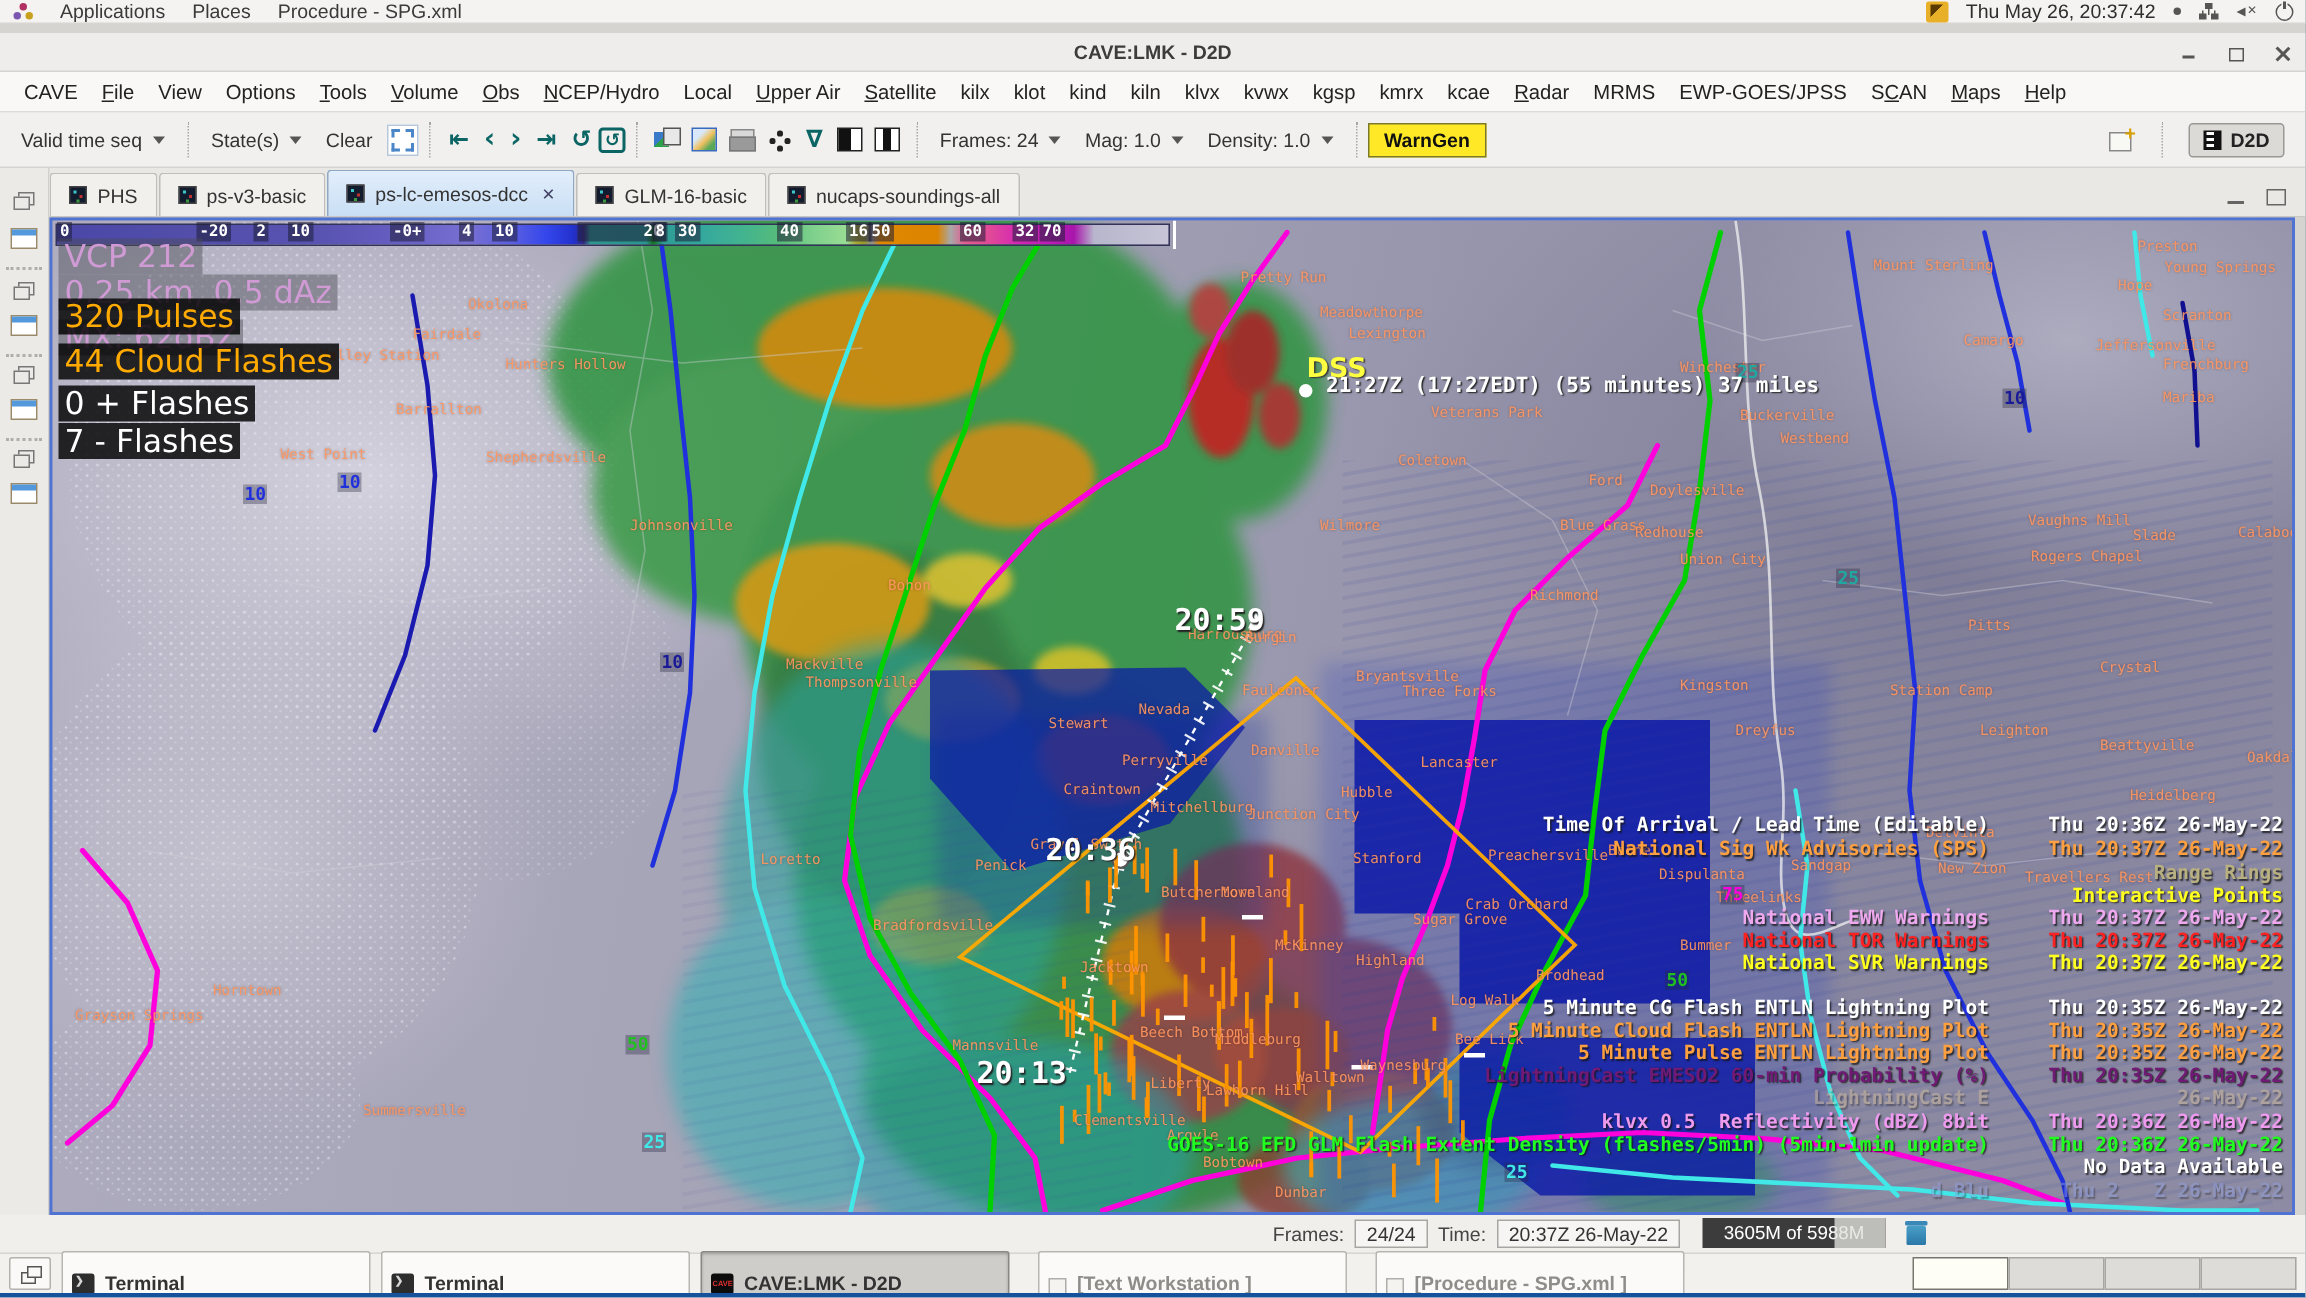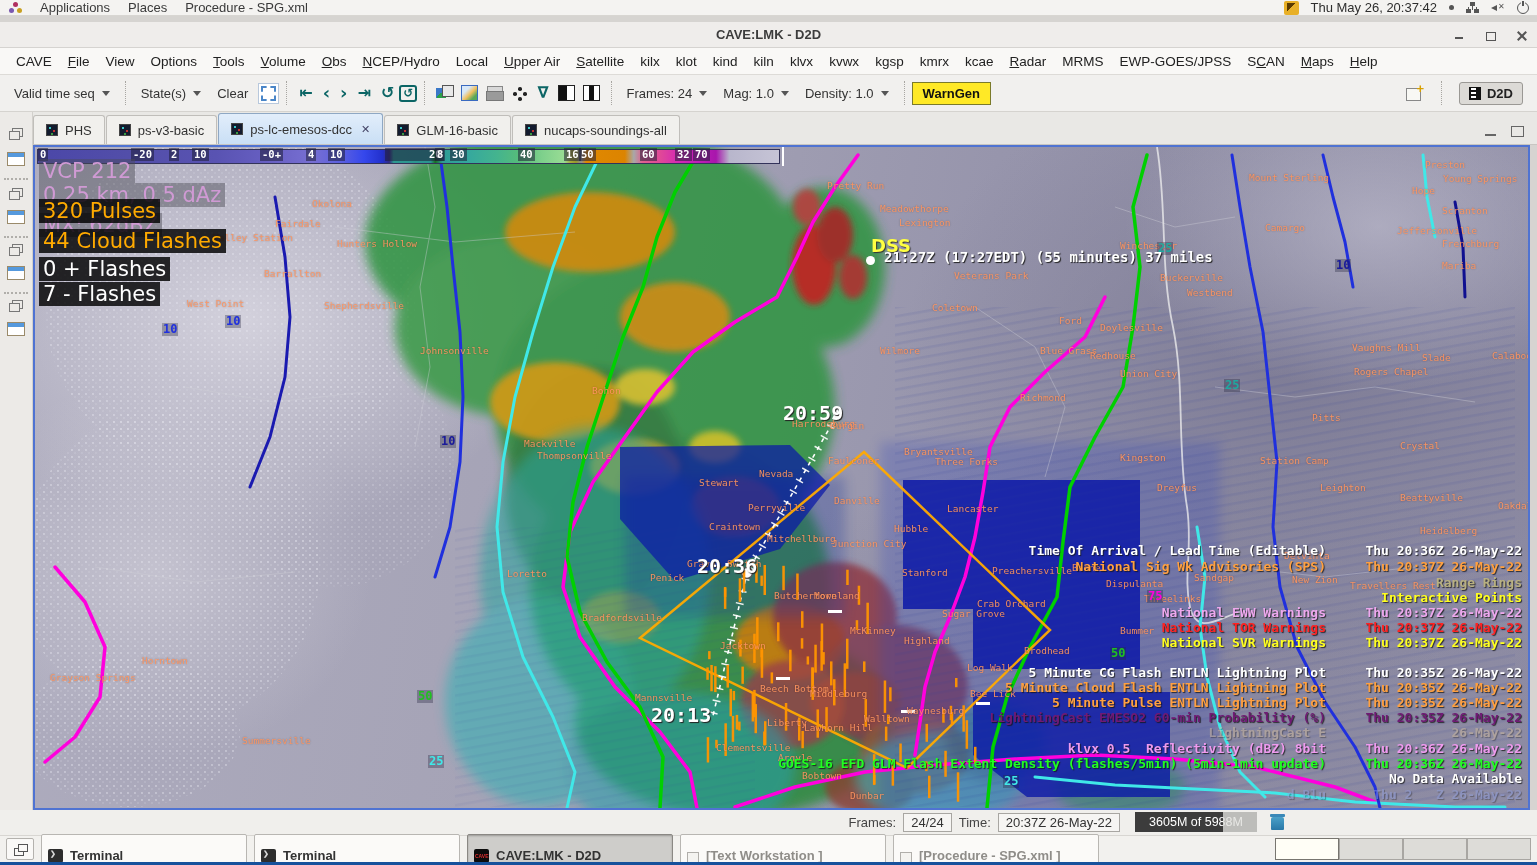--- a/index.html
+++ b/index.html
@@ -142,21 +142,21 @@
   .trash::after{content:"";position:absolute;left:0;top:1px;width:15px;height:3px;background:#3a88b8;border-radius:1px;}
 
   
   .taskbar{position:absolute;left:0;top:835px;width:1537px;height:30px;background:#f2f1ee;border-top:1px solid #d8d6d2;display:flex;align-items:center;gap:7px;padding:0 6px 3px 6px;}
   .taskbar::after{content:"";position:absolute;left:0;bottom:0;width:100%;height:3px;background:#16519c;}
   .tb-winlist{width:28px;height:22px;border:1px solid #b4b2ae;background:#faf9f7;border-radius:2px;position:relative;}
   .tb-winlist::before{content:"";position:absolute;left:7px;top:9px;width:8px;height:6px;border:1px solid #555;}
   .tb-winlist::after{content:"";position:absolute;left:11px;top:5px;width:8px;height:6px;border:1px solid #555;background:#faf9f7;}
   .task-btn{width:206px;height:30px;border:1px solid #b8b6b2;background:#fbfaf8;border-radius:2px;display:flex;align-items:flex-end;gap:7px;padding:0 6px;color:#333;overflow:hidden;white-space:nowrap;cursor:default;font-weight:bold;}
   .task-btn.active{background:#cecdca;border-color:#8a8884;box-shadow:inset 0 1px 2px rgba(0,0,0,.25);}
-  .task-btn.dim{color:#8f8d89;}
+  .task-btn.dim{color:#8f8d89;margin-left:12px;}
   .term-ico{width:15px;height:14px;background:#2d2d2d;border-radius:2px;position:relative;flex:none;}
   .term-ico::before{content:"❯";position:absolute;left:2px;top:1px;font-size:7px;color:#d8d8d8;}
   .cave-ico{width:15px;height:14px;background:#0c0c0c;border-radius:2px;position:relative;flex:none;}
   .cave-ico::before{content:"CAVE";position:absolute;left:1px;top:4px;font-size:5px;font-weight:bold;color:#e03030;letter-spacing:0;}
   .win-ico{width:12px;height:11px;border:1px solid #b0aeaa;background:#f4f3f0;flex:none;}
   .ws-switch{margin-left:auto;display:flex;}
   .ws{width:64px;height:22px;border:1px solid #a8a6a2;background:#dddcd8;}
   .ws.active{background:#fffef6;border-color:#77756f;}
 </style>
 </head>
@@ -542,21 +542,21 @@
       <span class="town" style="left: 1085px; top: 221px;">Union City</span>
       <span class="town" style="left: 985px; top: 245px;">Richmond</span>
       <span class="town" style="left: 1085px; top: 305px;">Kingston</span>
       <span class="town" style="left: 1122px; top: 335px;">Dreyfus</span>
       <span class="town" style="left: 1390px; top: 12px;">Preston</span>
       <span class="town" style="left: 1408px; top: 26px;">Young Springs</span>
       <span class="town" style="left: 1214px; top: 25px;">Mount Sterling</span>
       <span class="town" style="left: 1377px; top: 38px;">Hope</span>
       <span class="town" style="left: 1407px; top: 58px;">Scranton</span>
       <span class="town" style="left: 1362px; top: 78px;">Jeffersonville</span>
-      <span class="town" style="left: 1230px; top: 75px;">Camargo</span>
+      <span class="town" style="left: 1274px; top: 75px;">Camargo</span>
       <span class="town" style="left: 1407px; top: 91px;">Frenchburg</span>
       <span class="town" style="left: 1407px; top: 113px;">Mariba</span>
       <span class="town" style="left: 1317px; top: 195px;">Vaughns Mill</span>
       <span class="town" style="left: 1319px; top: 219px;">Rogers Chapel</span>
       <span class="town" style="left: 1387px; top: 205px;">Slade</span>
       <span class="town" style="left: 1457px; top: 203px;">Calaboose</span>
       <span class="town" style="left: 1277px; top: 265px;">Pitts</span>
       <span class="town" style="left: 1225px; top: 308px;">Station Camp</span>
       <span class="town" style="left: 1365px; top: 293px;">Crystal</span>
       <span class="town" style="left: 1285px; top: 335px;">Leighton</span>

